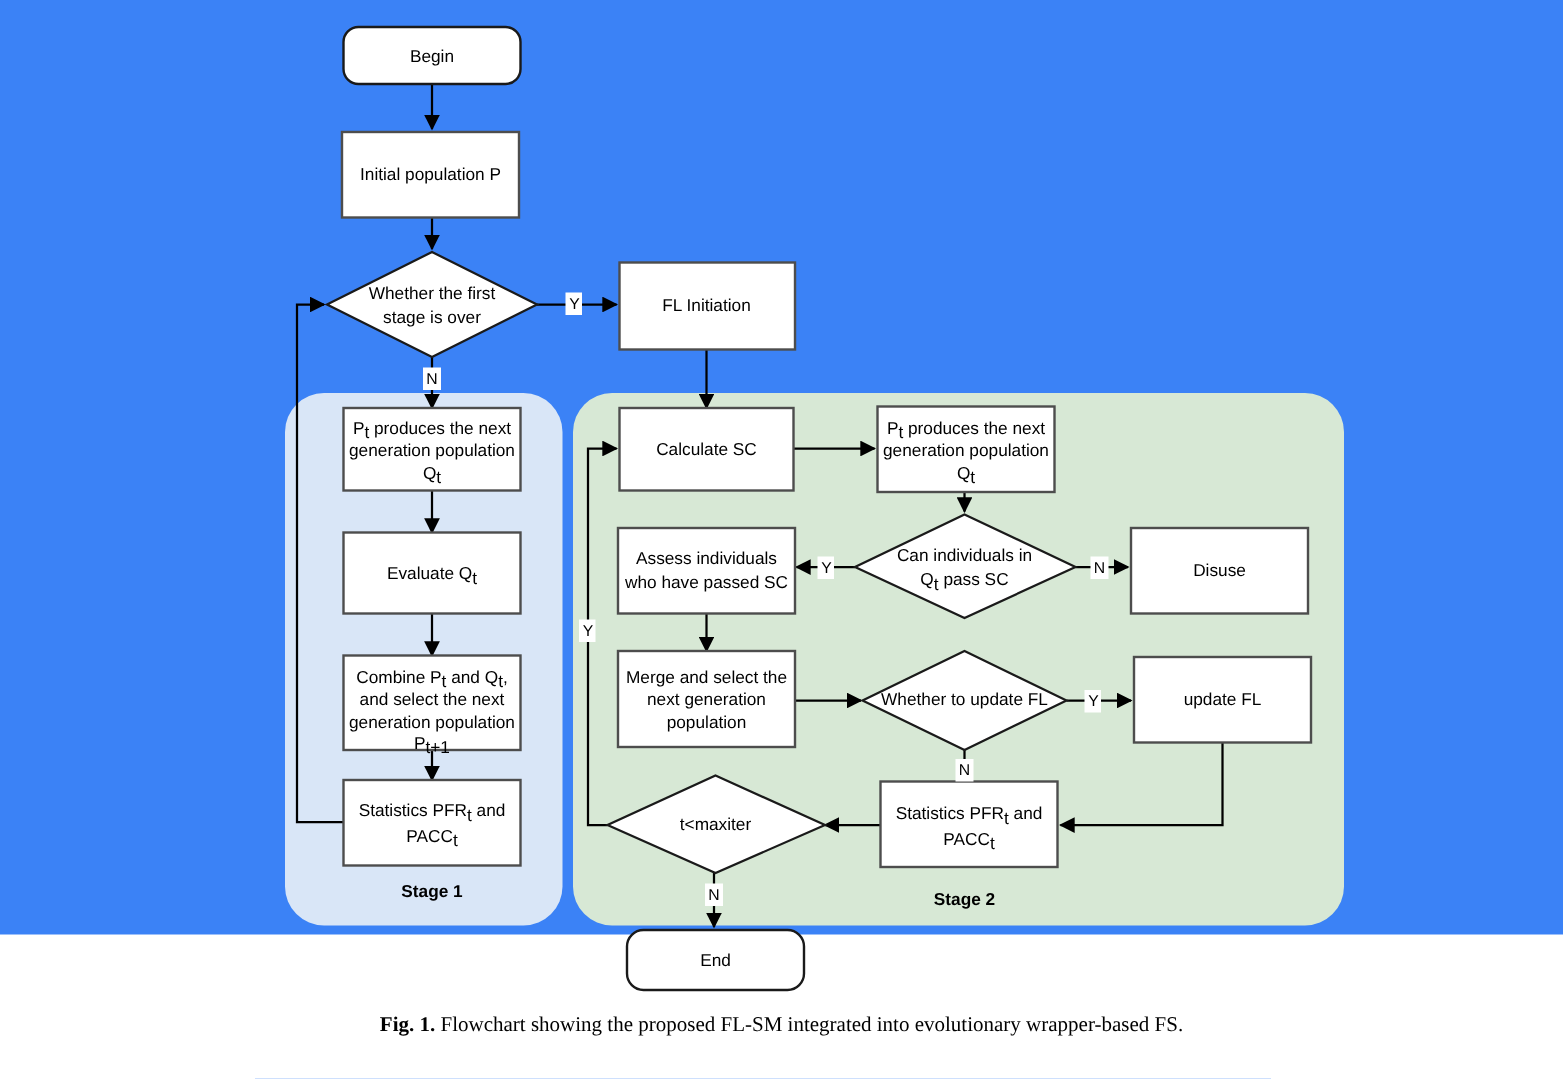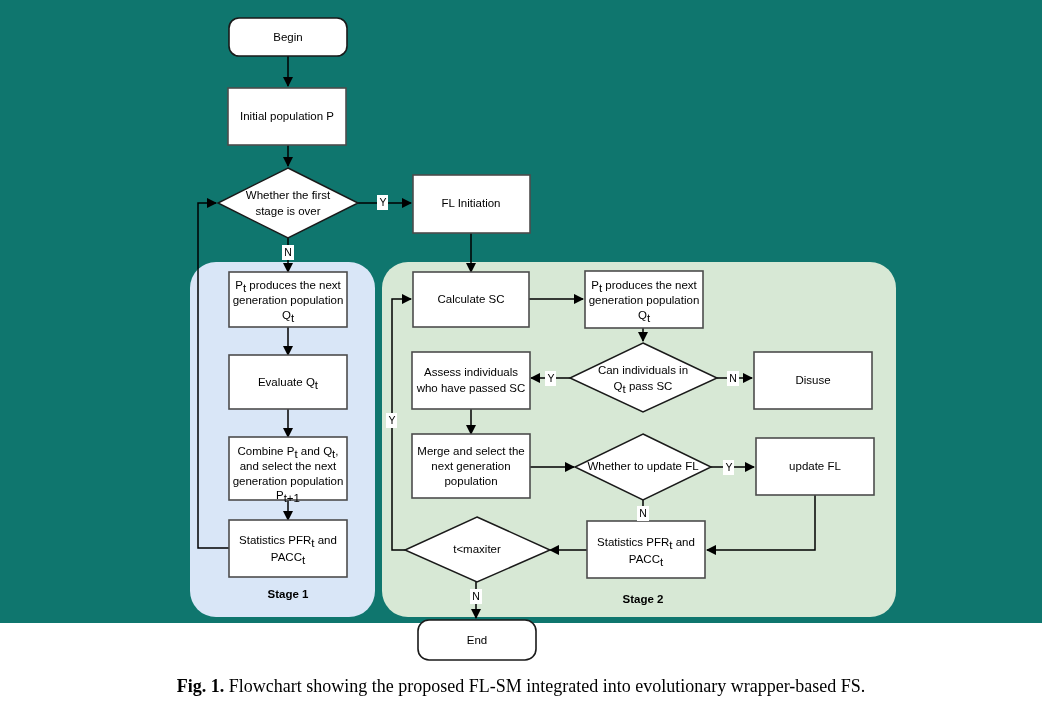--- a/index.html
+++ b/index.html
@@ -10,21 +10,21 @@
   body {
     width: 1042px;
     height: 719px;
     font-family: "Liberation Sans", sans-serif;
     overflow: hidden;
   }
   #figure-root {
     position: relative;
     width: 1042px;
     height: 623px;
-    background: #0f766e;
+    background: #3b82f6;
   }
   svg#flowchart {
     display: block;
     width: 1042px;
     height: 680px;
   }
   .node-rect {
     fill: #ffffff;
     stroke: #4d4d4d;
     stroke-width: 1.6;
@@ -71,21 +71,21 @@
     text-anchor: middle;
     dominant-baseline: middle;
   }
   .fig-caption {
     position: absolute;
     left: 0;
     top: 676px;
     width: 1042px;
     text-align: center;
     font-family: "Liberation Serif", serif;
-    font-size: 18px;
+    font-size: 14px;
     color: #000000;
   }
   .fig-caption .fig-label {
     font-weight: bold;
   }
 </style>
 </head>
 <body>
 
 <div id="figure-root">

